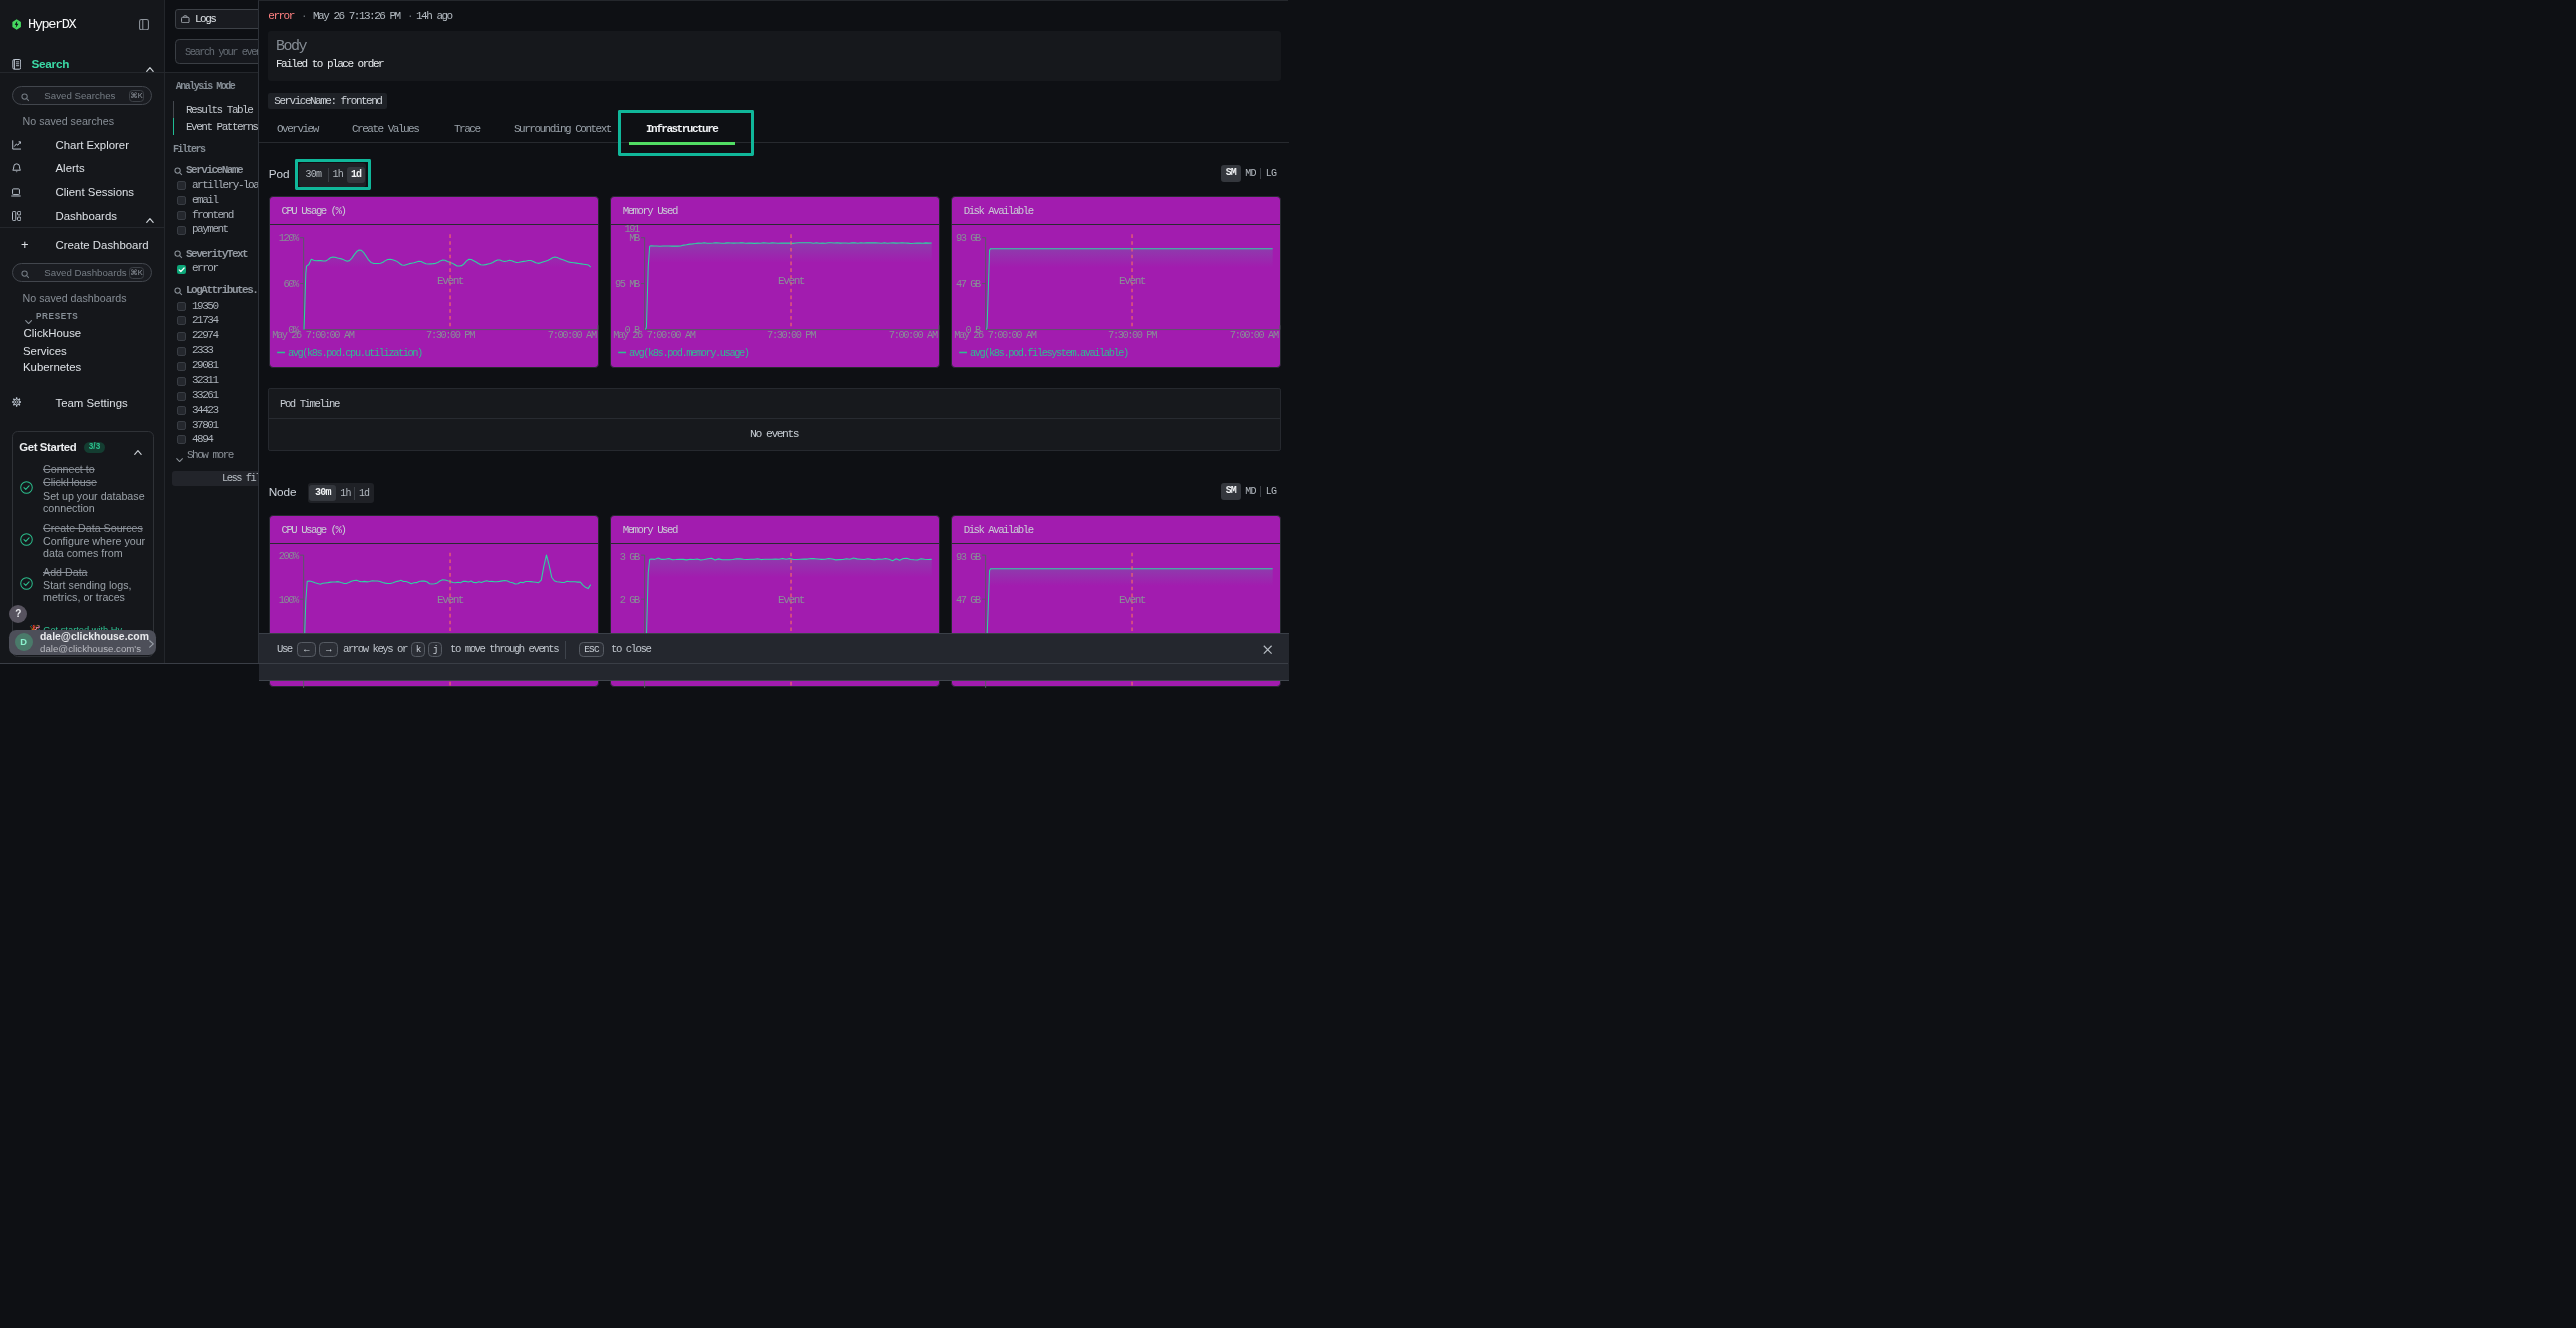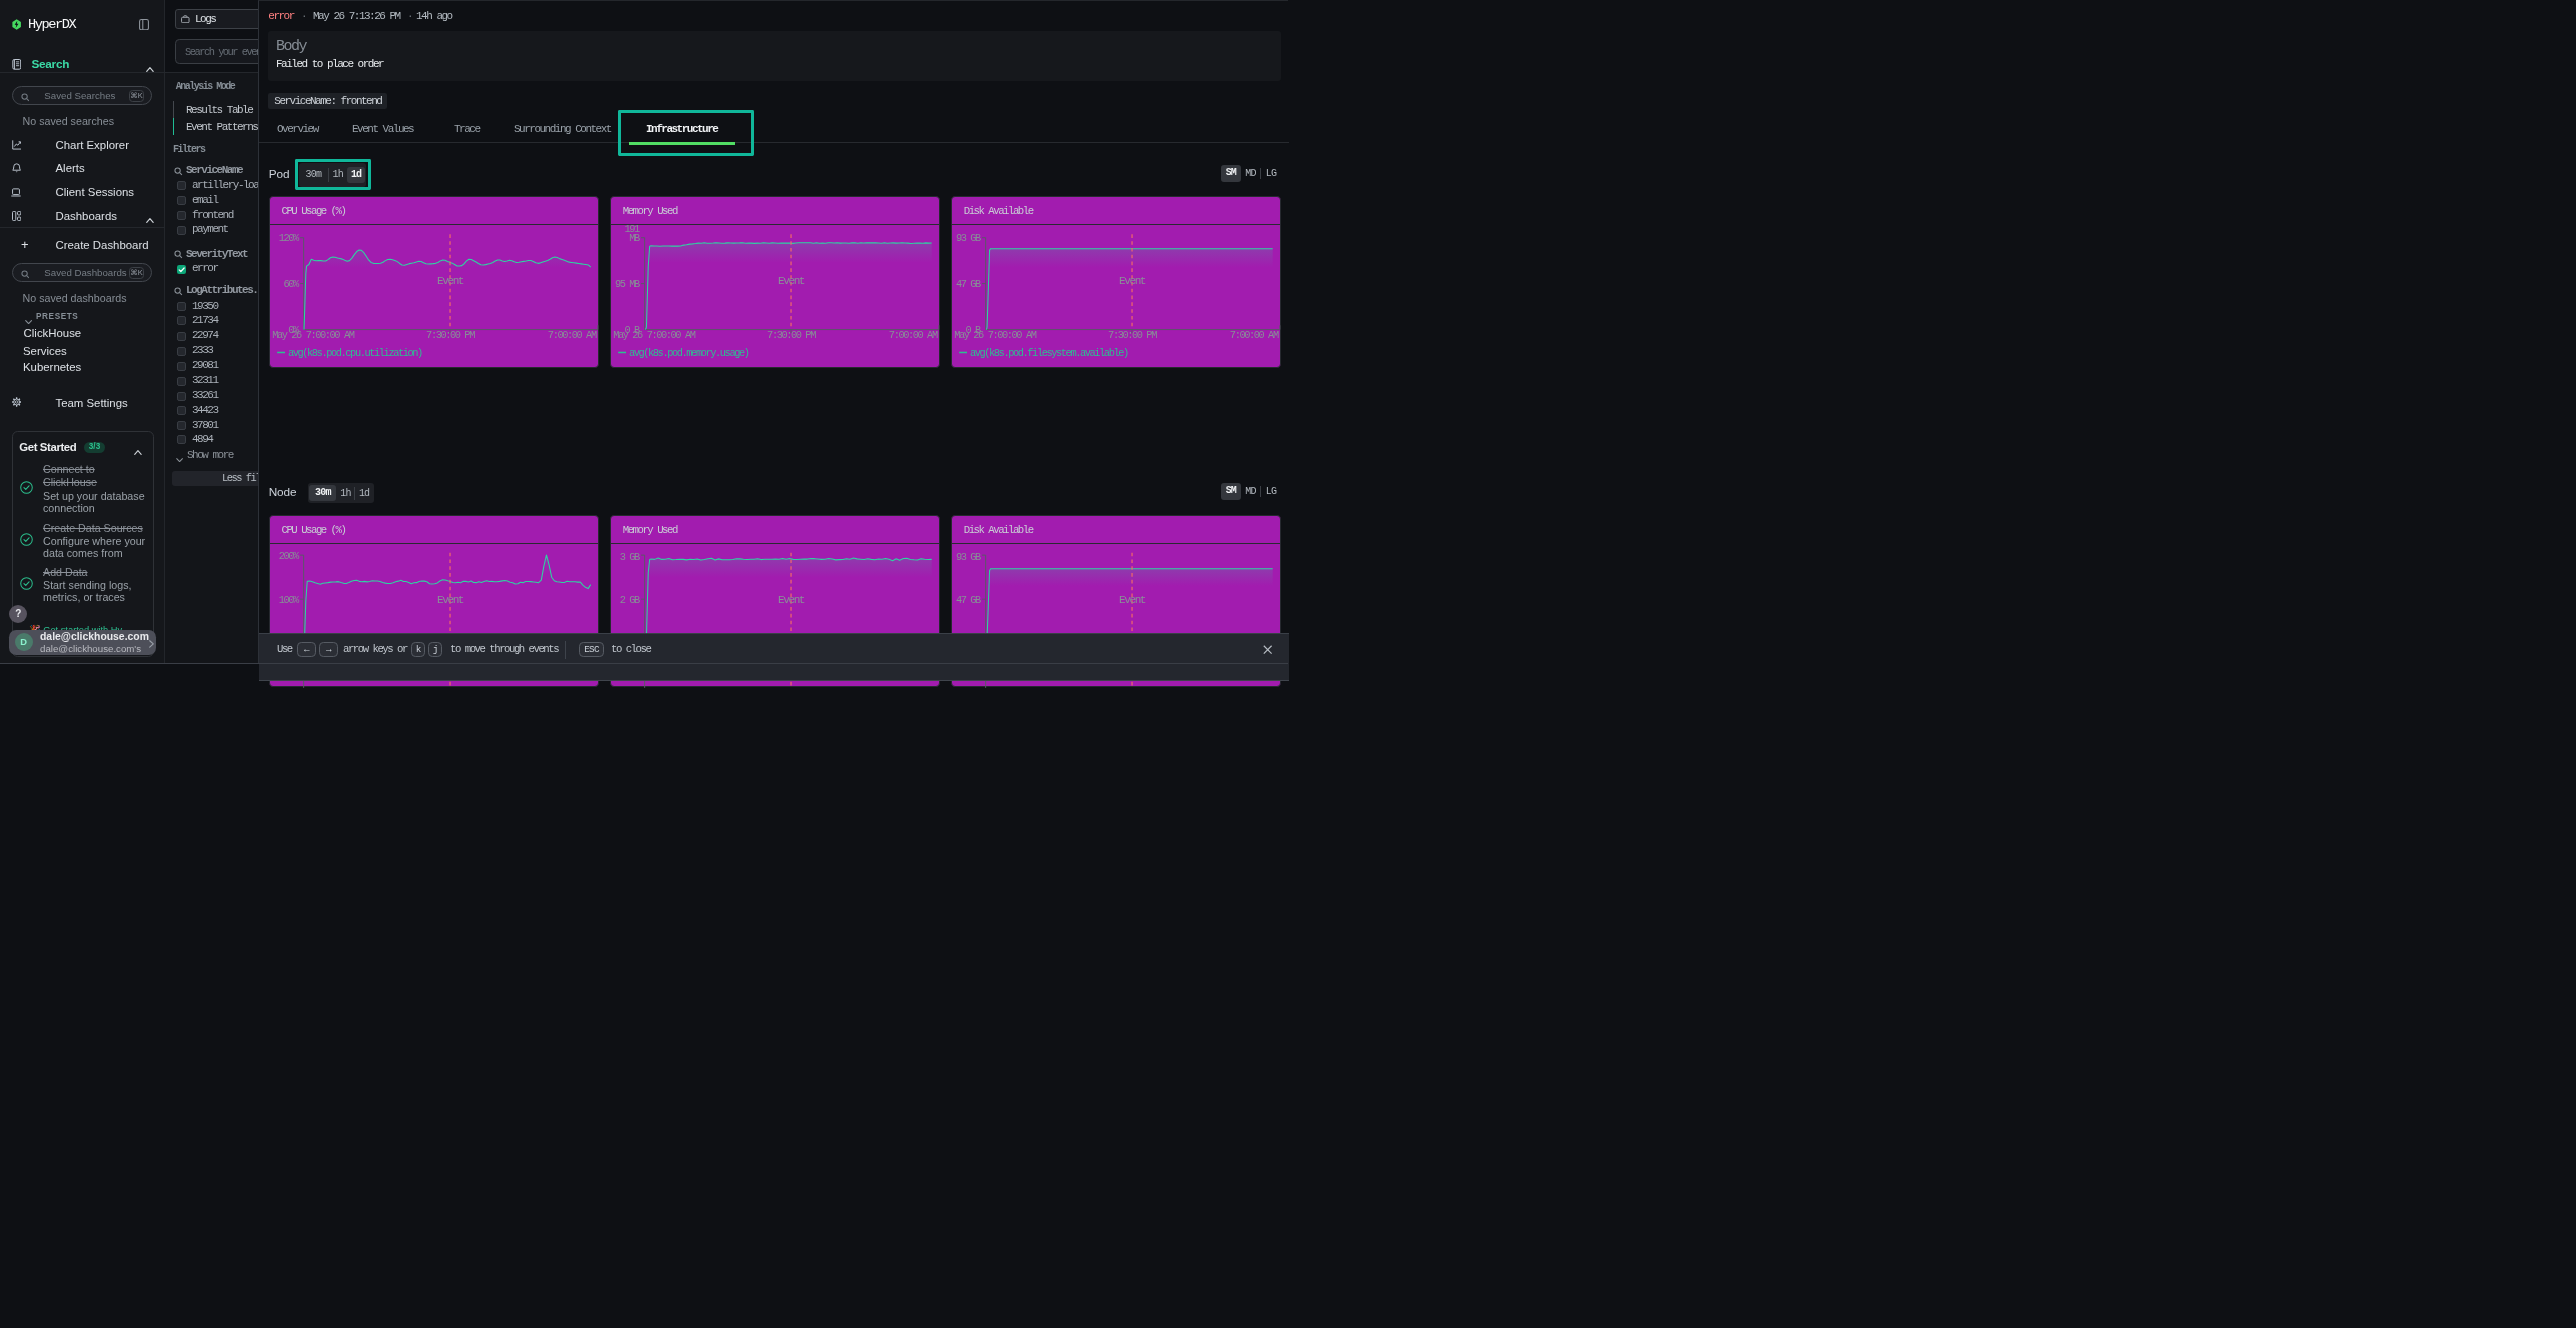--- a/index.html
+++ b/index.html
@@ -254,41 +254,45 @@
   <div class="abs" style="left:157px;top:9.3px;font-size:11px;color:#b3bac1">14h ago</div>
 
   <div class="abs" style="left:9.3px;top:30px;width:1013px;height:50px;background:#16181c;border-radius:2.9px"></div>
   <div class="abs" style="left:17px;top:37px;font-size:15px;color:#858c94">Body</div>
   <div class="abs" style="left:17px;top:57px;font-size:11px;color:#e9ecef;white-space:nowrap">Failed to place order</div>
 
   <div class="abs" style="left:9.3px;top:92px;width:119px;height:16px;background:#1e2126;border-radius:2.1px;
        line-height:16px;padding-left:6px;font-size:11px;color:#ced3d9;white-space:nowrap">ServiceName: frontend</div>
 
   <div class="tab" style="left:18px">Overview</div>
-  <div class="tab" style="left:93px">Event Values</div>
+  <div class="tab" style="left:93px">Create Values</div>
   <div class="tab" style="left:195px">Trace</div>
   <div class="tab" style="left:255px">Surrounding Context</div>
   <div class="tab" style="left:387px;color:#f1f3f5;font-weight:bold">Infrastructure</div>
   <div class="abs" style="left:0;top:141px;width:1030px;border-top:1.1px solid #272a2f"></div>
   <div class="abs" style="left:370px;top:141px;width:106px;height:2.9px;background:#52de64"></div>
 
   <div class="abs" style="left:9.7px;top:166px;font-family:'Liberation Sans', sans-serif;font-size:11.8px;font-weight:500;letter-spacing:-0.1px;color:#ccd2da">Pod</div>
   <div class="seg" style="left:40px;top:162px;width:67px;height:23.6px;padding:0 0 0 0">
     <div class="segi" style="width:29px">30m</div>
     <div style="width:0.7px;height:14.3px;background:#3a3e44"></div>
     <div class="segi" style="width:18.6px">1h</div>
     <div class="segi segact" style="width:18.6px;height:16.5px;line-height:16.5px;margin-right:0.7px">1d</div>
   </div>
   <div class="seg" style="left:962px;top:164px;height:16.5px;background:transparent">
     <div class="segi segact" style="width:19.7px;height:16.5px;line-height:16.5px">SM</div>
     <div class="segi" style="width:19.7px">MD</div>
     <div style="width:0.7px;height:10.7px;background:#3a3e44"></div>
     <div class="segi" style="width:19.7px">LG</div>
   </div>
 
+  <div class="abs" style="left:8.6px;top:387px;width:1013px;height:63px;background:#17191d;border:0.7px solid #26292f;border-radius:2.1px">
+    <div style="height:30px;border-bottom:0.7px solid #282b31;font-size:10.7px;color:#c9ced5;line-height:30px;padding-left:11.4px">Pod Timeline</div>
+    <div style="text-align:center;font-size:11.4px;color:#c6ccd3;line-height:31.5px">No events</div>
+  </div>
 
   <div class="abs" style="left:9.7px;top:484px;font-family:'Liberation Sans', sans-serif;font-size:11.8px;font-weight:500;letter-spacing:-0.1px;color:#ccd2da">Node</div>
   <div class="seg" style="left:49px;top:482px;width:66px;height:20px;padding:0">
     <div class="segi segact" style="width:27px;height:15.7px;line-height:15.7px;margin-left:1.4px">30m</div>
     <div class="segi" style="width:18px">1h</div>
     <div style="width:0.7px;height:13px;background:#3a3e44"></div>
     <div class="segi" style="width:18px">1d</div>
   </div>
   <div class="seg" style="left:962px;top:482px;height:16.5px;background:transparent">
     <div class="segi segact" style="width:19.7px;height:16.5px;line-height:16.5px">SM</div>

